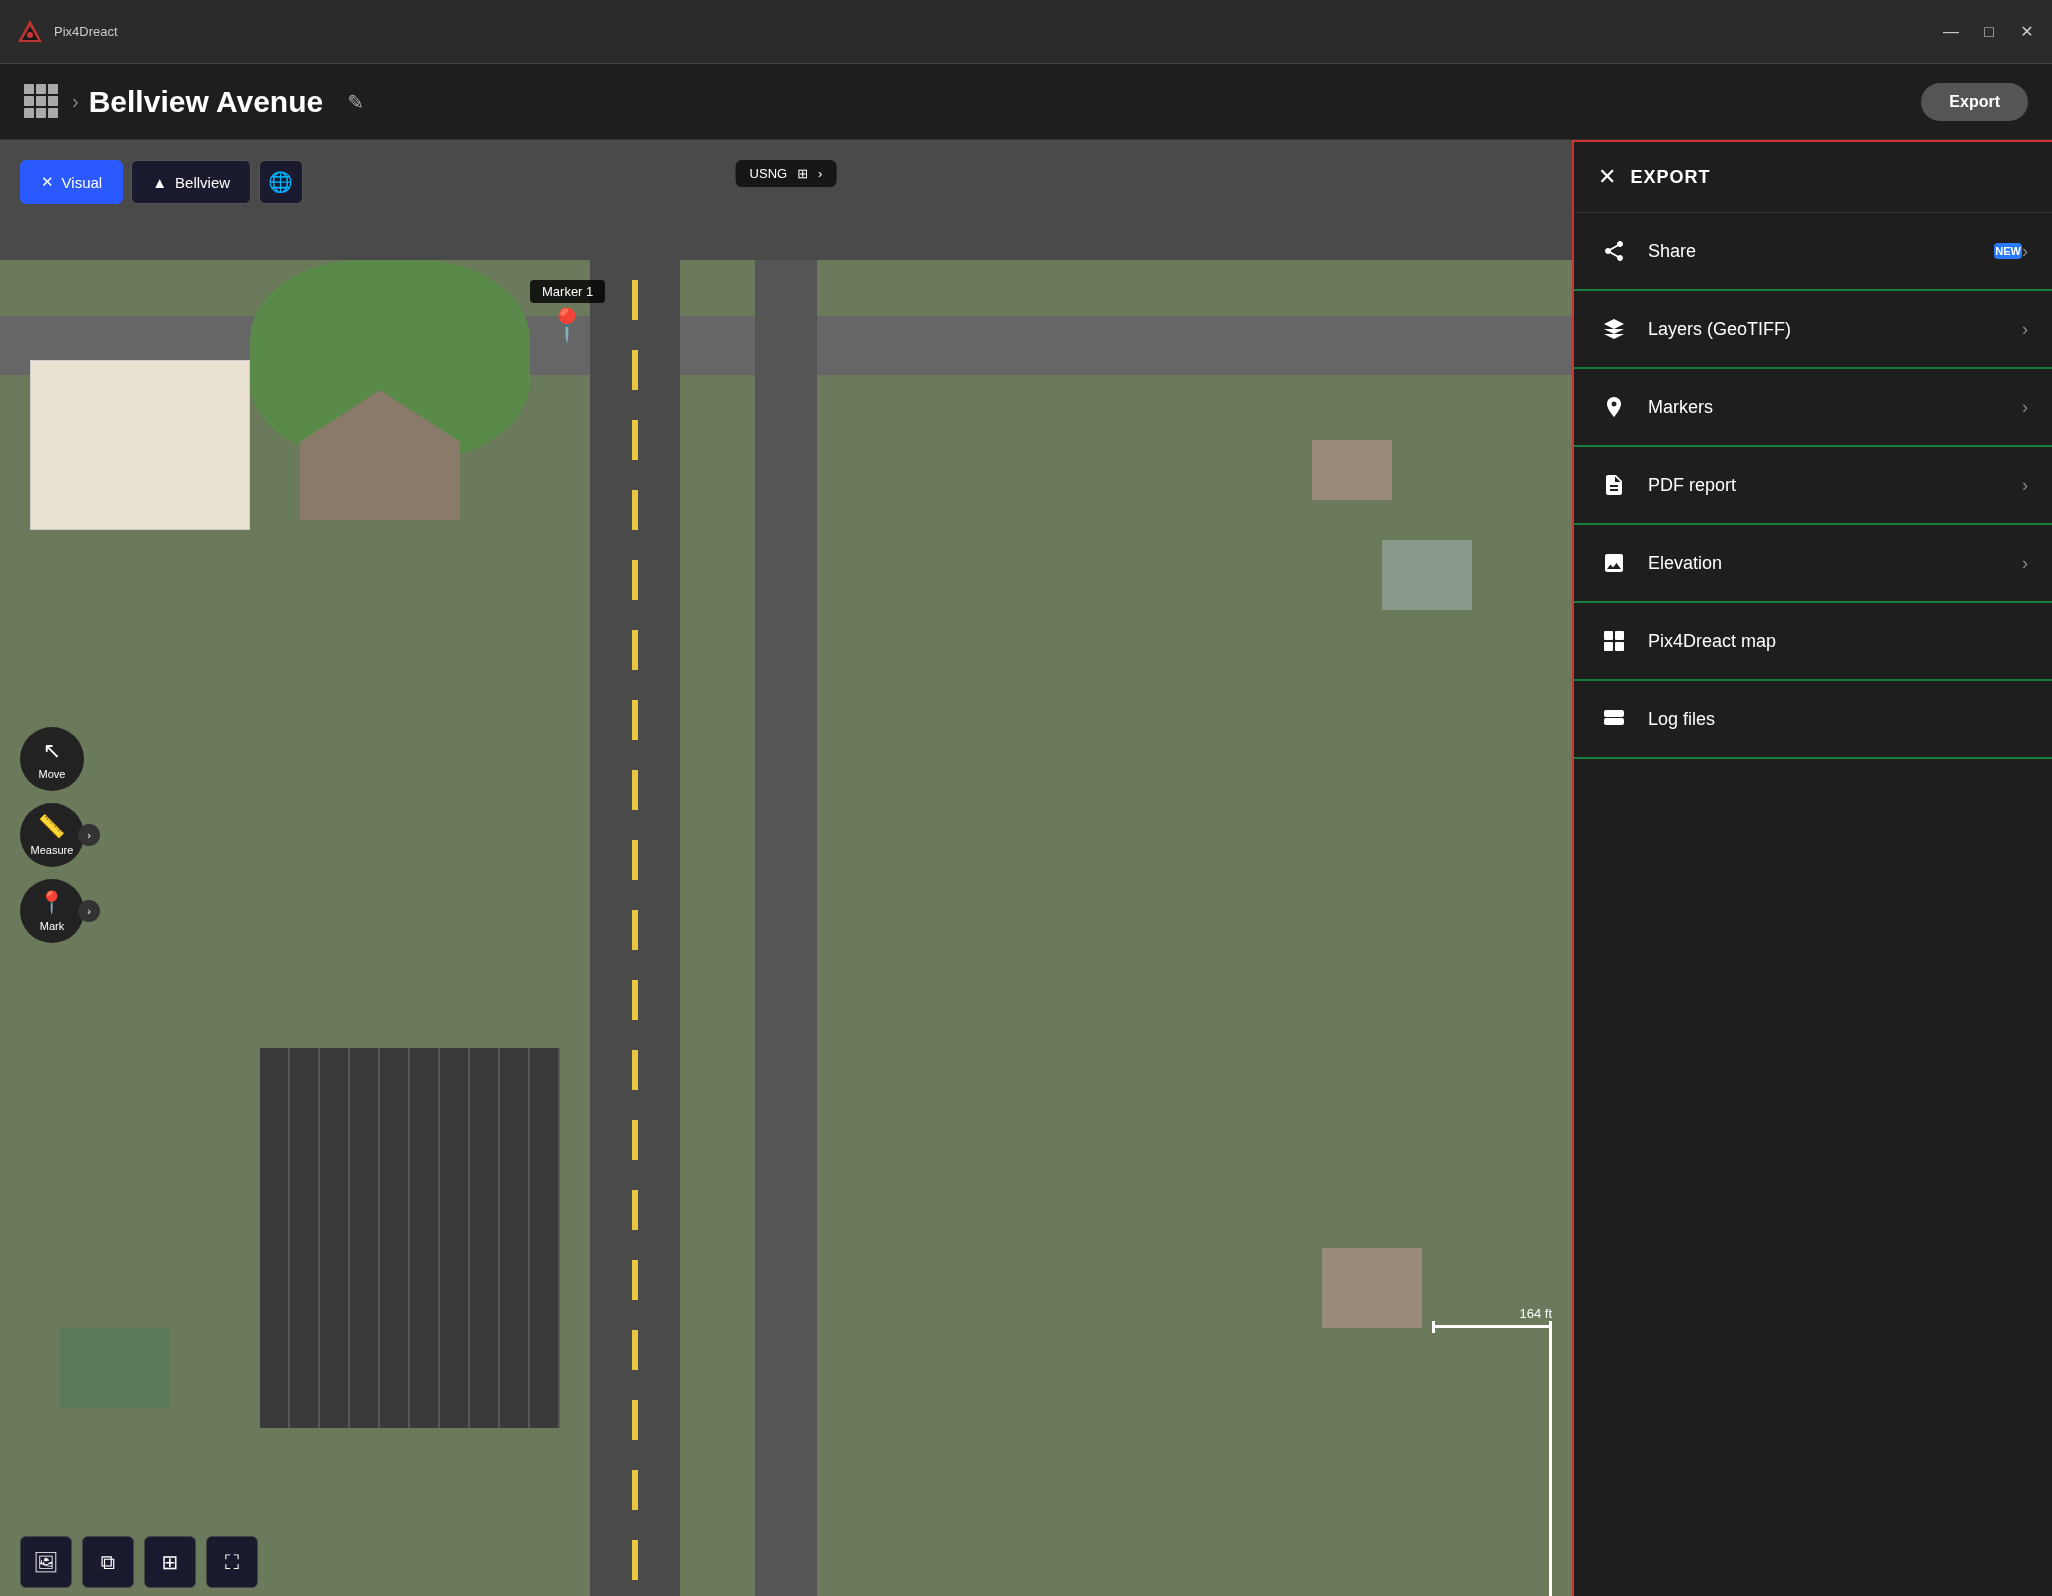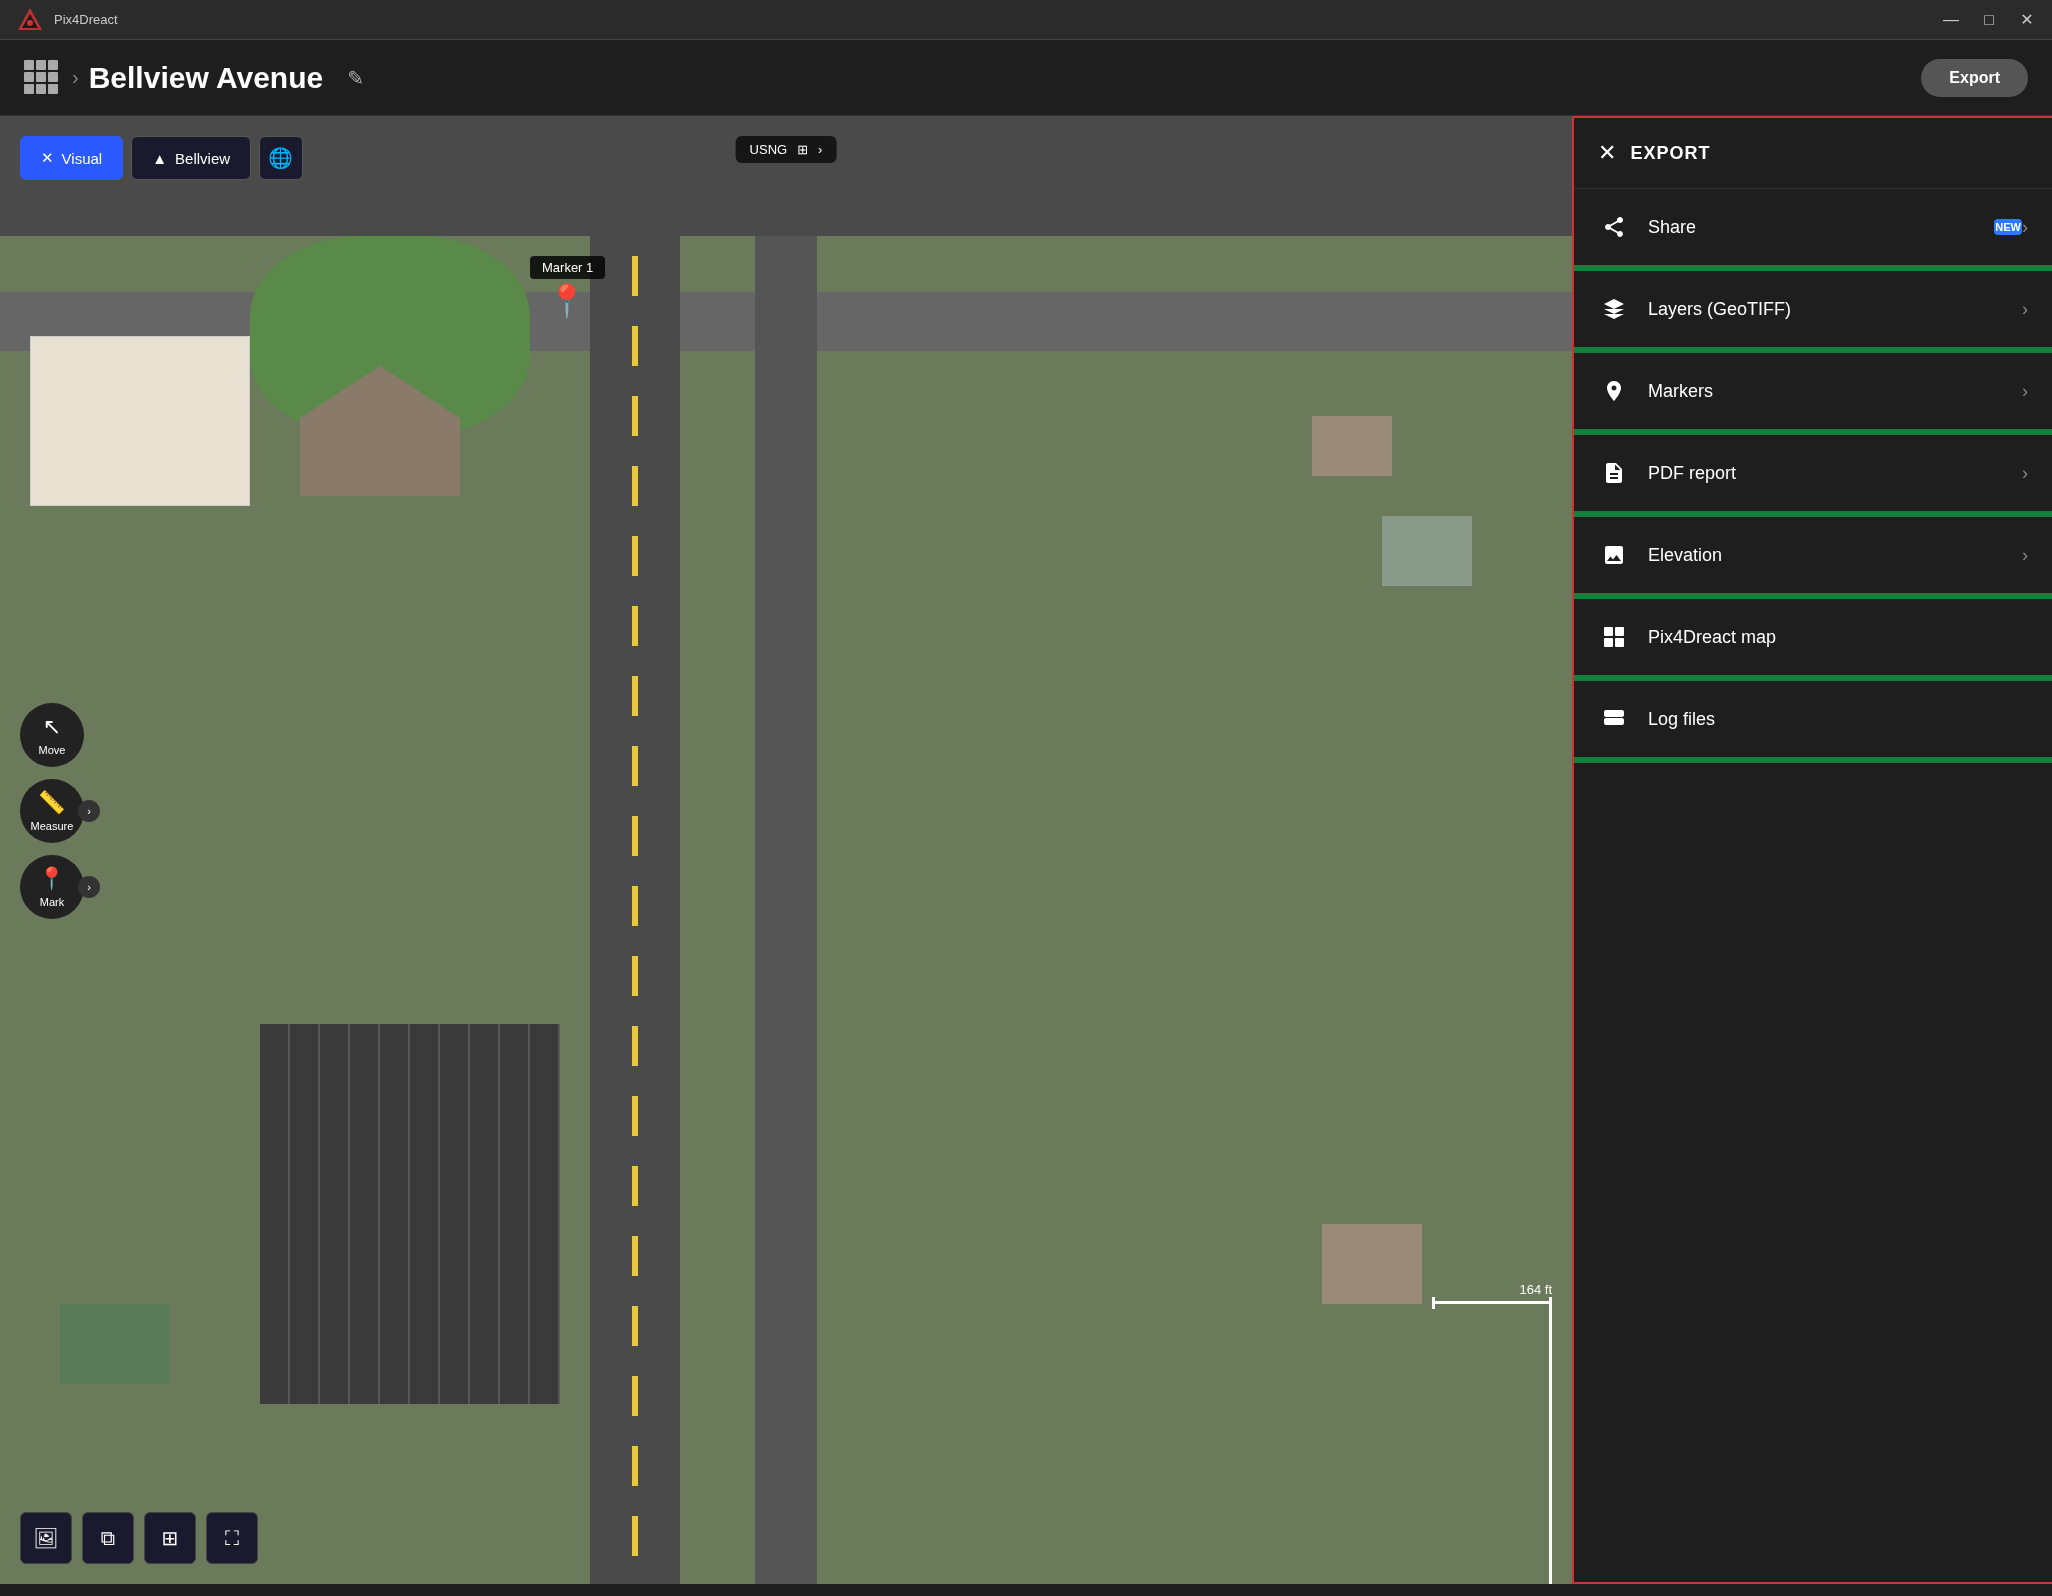--- a/index.html
+++ b/index.html
@@ -7,21 +7,21 @@
       width: 2052px;
       height: 1596px;
       background: #1e1e1e;
       font-family: 'Segoe UI', Arial, sans-serif;
       overflow: hidden;
       color: #fff;
     }
 
     
     .titlebar {
-      height: 40px;
+      height: 64px;
       background: #2b2b2b;
       display: flex;
       align-items: center;
       padding: 0 16px;
       border-bottom: 1px solid #444;
     }
     .titlebar-logo {
       width: 28px;
       height: 28px;
       margin-right: 10px;
@@ -459,21 +459,21 @@
       color: #fff;
     }
     .export-menu {
       flex: 1;
       overflow-y: auto;
     }
     .export-menu-item {
       display: flex;
       align-items: center;
       padding: 22px 24px;
-      border-bottom: 6px solid #15803d;
+      border-bottom: 2px solid #15803d;
       cursor: pointer;
       transition: background 0.15s;
     }
     .menu-item-icon {
       width: 32px;
       height: 32px;
       display: flex;
       align-items: center;
       justify-content: center;
       font-size: 22px;

